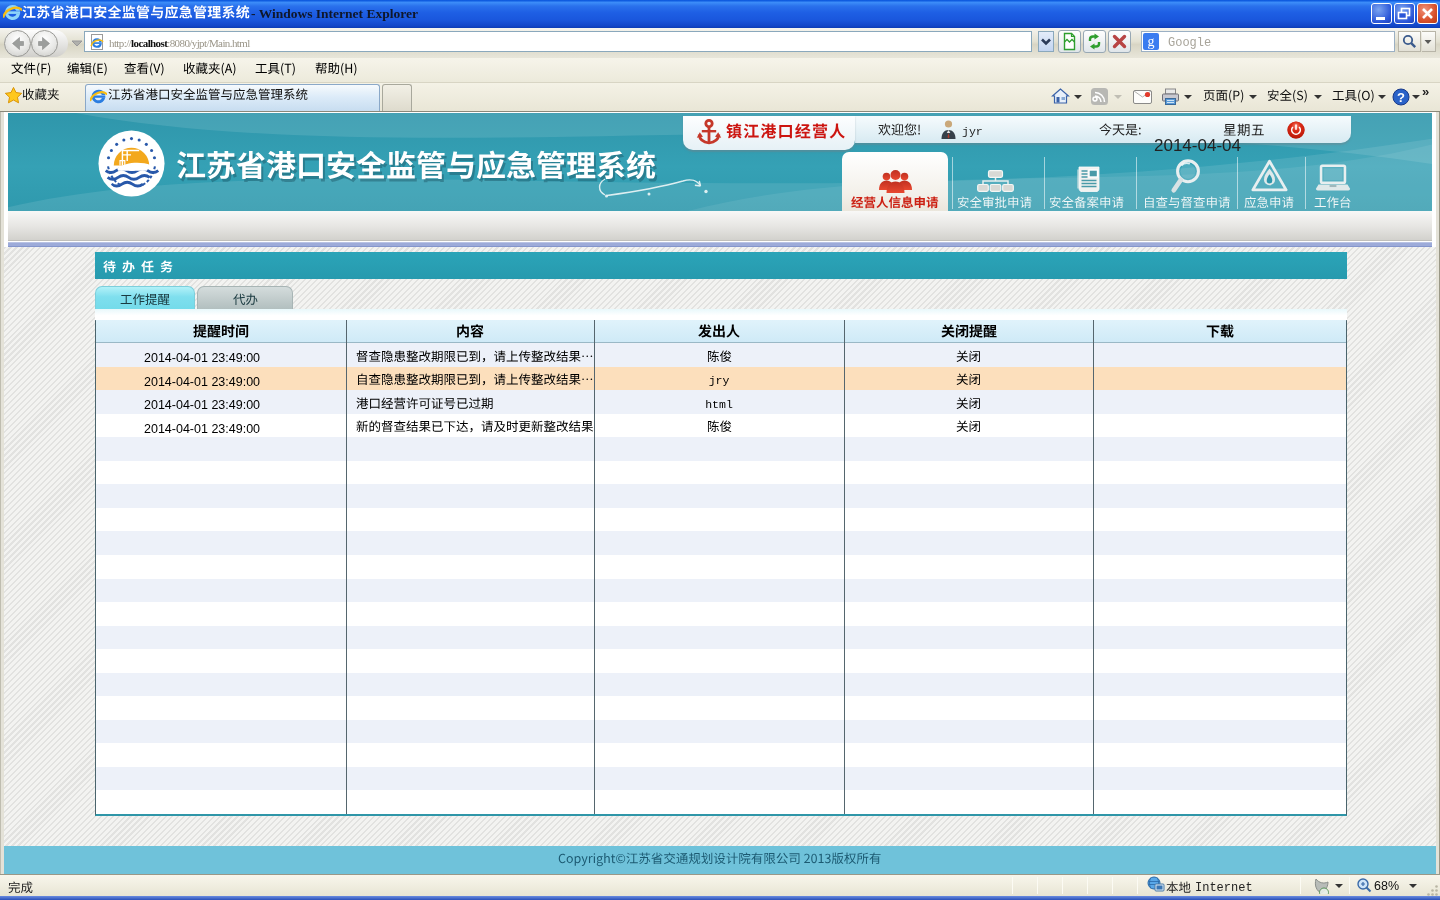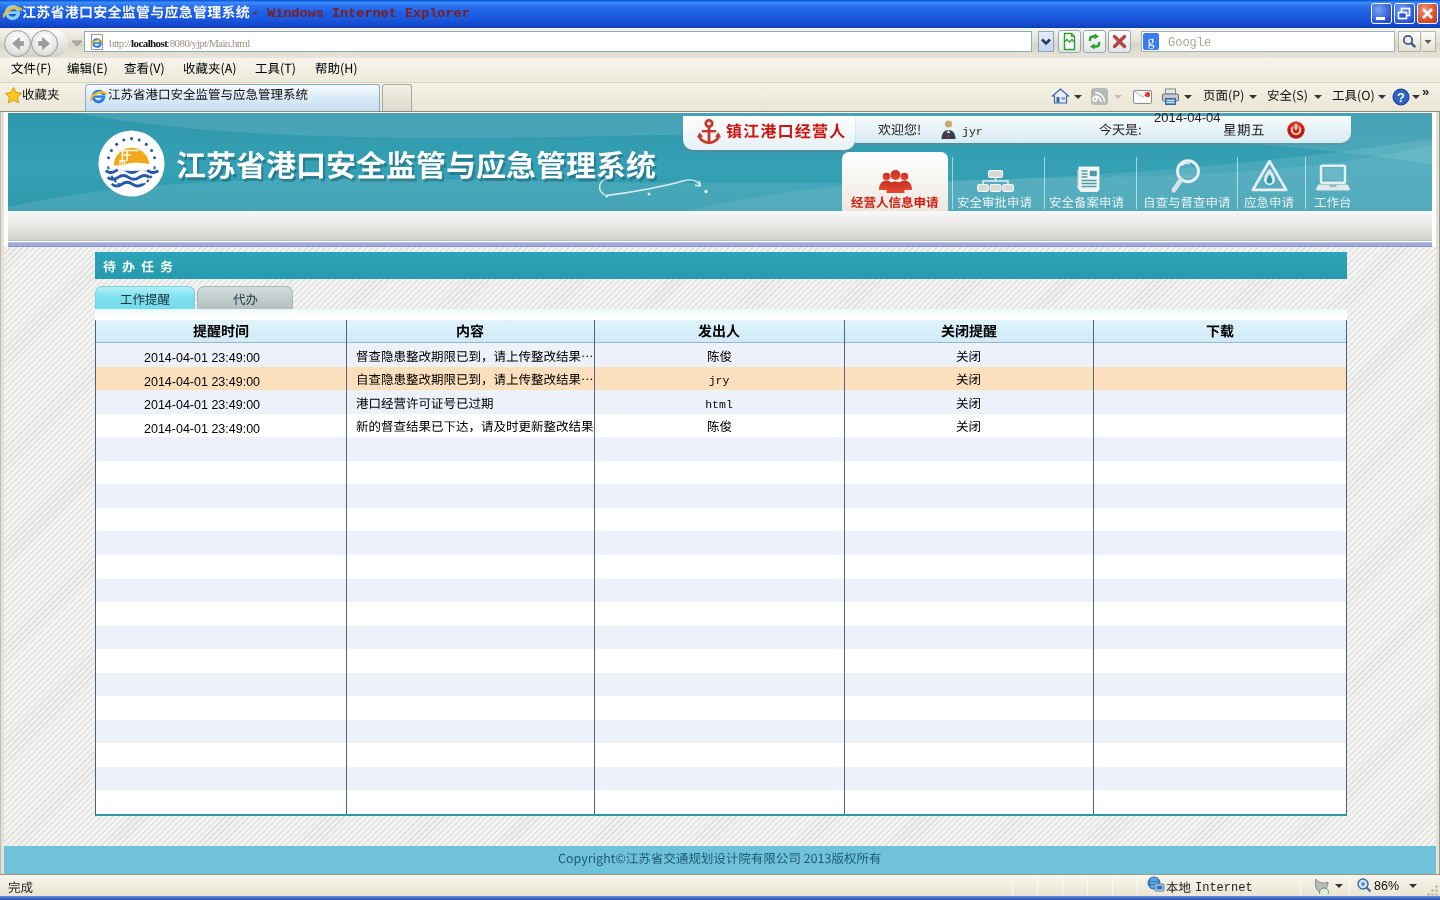--- a/index.html
+++ b/index.html
@@ -210,21 +210,21 @@
       <use href="#g8" x="8143"></use>
       <use href="#g9" x="9161"></use>
       <use href="#g10" x="10179"></use>
       <use href="#g11" x="11196"></use>
       <use href="#g8" x="12214"></use>
       <use href="#g12" x="13232"></use>
       <use href="#g13" x="14250"></use>
       <use href="#g14" x="15268"></use>
     </g>
   </svg>
-<div class="ab" style="left:251px;top:5.5px;color:#7f1d1d;font-family:Liberation Mono, monospace;font-weight:bold;font-size:13.5px">- Windows Internet Explorer</div>
+<div class="ab" style="left:251px;top:5.5px;color:#0f172a;font-family:Liberation Serif, serif;font-weight:bold;font-size:13.5px">- Windows Internet Explorer</div>
 <div class="ab" style="left:1371px;top:3px;width:21px;height:21px;border-radius:3px;border:1px solid #fff;background:radial-gradient(circle at 35% 30%,#7ba4f0,#2a56d8 70%,#1e40b8)">
     <div class="ab" style="left:4px;top:13px;width:9px;height:3px;background:#fff"></div>
   </div>
 <div class="ab" style="left:1394px;top:3px;width:21px;height:21px;border-radius:3px;border:1px solid #fff;background:radial-gradient(circle at 35% 30%,#7ba4f0,#2a56d8 70%,#1e40b8)">
     <svg width="19" height="19">
       <g fill="none" stroke="#fff" stroke-width="1.6">
         <rect x="6.5" y="4.5" width="8" height="7"></rect>
         <rect x="3.5" y="8.5" width="8" height="6" fill="#2a56d8"></rect>
       </g>
     </svg>
@@ -598,21 +598,21 @@
 </svg>
 <div class="ab" style="left:962px;top:125px;font-size:11.5px;color:#222;font-family:'Liberation Mono',monospace">jyr</div>
 <svg class="ct" style="left:1099.0px;top:123.0px;" width="42.6" height="16.1">
     <g fill="#222" transform="translate(0,11.44) scale(0.013000,-0.013000)">
       <use href="#g64" x="0"></use>
       <use href="#g65" x="1000"></use>
       <use href="#g66" x="2000"></use>
       <use href="#g67" x="3000"></use>
     </g>
   </svg>
-<div class="ab" style="left:1154px;top:110px;font-size:13px;color:#222">2014-04-04</div>
+<div class="ab" style="left:1154px;top:136px;font-size:17px;color:#222">2014-04-04</div>
 <svg class="ct" style="left:1223.0px;top:122.5px;" width="41.5" height="16.7">
     <g fill="#222" transform="translate(0,11.88) scale(0.013500,-0.013500)">
       <use href="#g68" x="0"></use>
       <use href="#g69" x="1037"></use>
       <use href="#g70" x="2074"></use>
     </g>
   </svg>
 <svg class="ab" style="left:1287px;top:121px" width="18" height="18" viewBox="0 0 21 21">
 <circle cx="10.5" cy="10.5" r="10" fill="#c41808"></circle>
 <circle cx="10.5" cy="10.5" r="10" fill="url(#pwg)"></circle>
@@ -1026,21 +1026,21 @@
 </svg>
 <svg class="ab" style="left:1334px;top:882px" width="10" height="8">
     <path d="M1 2l4 4 4-4z" fill="#333"></path>
   </svg>
 <div class="ab" style="left:1349px;top:877px;width:1px;height:17px;background:#c0bdae;border-right:1px solid #fcfbf4"></div>
 <svg class="ab" style="left:1356px;top:877px" width="16" height="16">
     <circle cx="7" cy="7" r="5" fill="#cfe4f8" stroke="#3a6aa8" stroke-width="1.4"></circle>
     <path d="M10.5 10.5l4 4" stroke="#3a6aa8" stroke-width="2"></path>
     <path d="M5 7h4M7 5v4" stroke="#3a6aa8" stroke-width="1.2"></path>
   </svg>
-<div class="ab" style="left:1374px;top:879px;font-size:12.5px;color:#111">86%</div>
+<div class="ab" style="left:1374px;top:879px;font-size:12.5px;color:#111">68%</div>
 <svg class="ab" style="left:1408px;top:882px" width="10" height="8">
     <path d="M1 2l4 4 4-4z" fill="#333"></path>
   </svg>
 <svg class="ab" style="left:1427px;top:884px" width="12" height="12">
 <g fill="#b8b5a4">
       <circle cx="9.5" cy="2.5" r="1.3"></circle>
       <circle cx="5.5" cy="6.5" r="1.3"></circle>
       <circle cx="9.5" cy="6.5" r="1.3"></circle>
       <circle cx="1.5" cy="10.5" r="1.3"></circle>
       <circle cx="5.5" cy="10.5" r="1.3"></circle>

